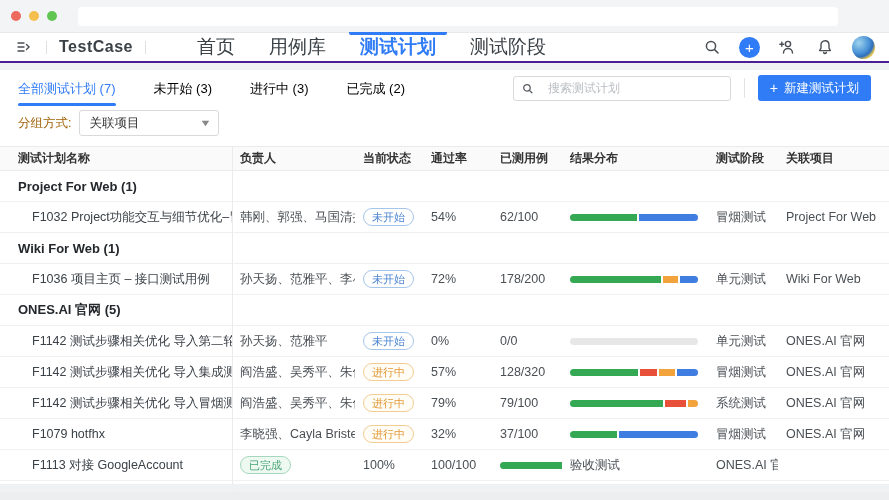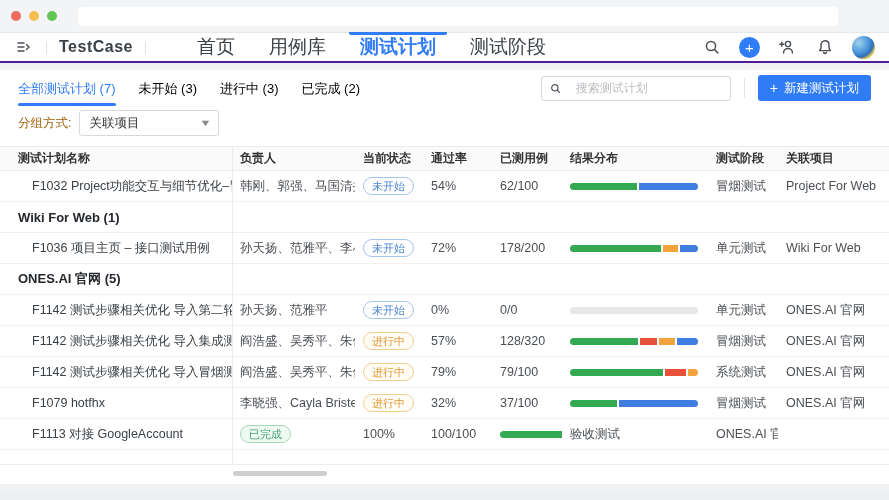--- a/index.html
+++ b/index.html
@@ -25,26 +25,26 @@
   .icon-btn { width:22px; height:22px; display:flex; align-items:center; justify-content:center; cursor:pointer; }
   .plus-circle { width:21px; height:21px; border-radius:50%; background:#2f7cf6; color:#fff; display:flex; align-items:center; justify-content:center; font-size:15px; line-height:1; cursor:pointer; }
   .avatar { width:23px; height:23px; border-radius:50%; background:radial-gradient(circle at 30% 30%, #9fd3ec 0%, #4a93d8 45%, #2f6fb8 62%, #e9c64f 75%, #5aa963 95%); cursor:pointer; }
 
   .gap-strip { height:7px; background:#eff1f3; }
 
   .content { background:#fff; height:422px; position:relative; }
 
   
   .toolbar { display:flex; align-items:flex-end; padding:10px 18px 0 18px; height:36px; }
-  .tabs { display:flex; gap:23px; height:26px; }
+  .tabs { display:flex; gap:38px; height:26px; }
   .tab { position:relative; font-size:13px; color:#000000; padding-bottom:9px; cursor:pointer; white-space:nowrap; }
   .tab.active { color:#2f7cf6; }
   .tab.active .tab-underline { position:absolute; left:0; right:0; bottom:0; height:3px; background:#2f7cf6; border-radius:2px; }
   .toolbar-right { margin-left:auto; display:flex; align-items:center; gap:13px; padding-bottom:5px; }
-  .search-box { display:flex; align-items:center; width:190px; height:25px; border:1px solid #d9d9d9; border-radius:3px; padding:0 8px; gap:15px; background:#fff; }
+  .search-box { display:flex; align-items:center; width:218px; height:25px; border:1px solid #d9d9d9; border-radius:3px; padding:0 8px; gap:15px; background:#fff; }
   .search-box input { border:none; outline:none; font-size:12px; width:100%; color:#333; font-family:"Liberation Sans", sans-serif; }
   .search-box input::placeholder { color:#b9bdc2; }
   .tsep { width:1px; height:20px; background:#e3e3e3; }
   .primary-btn { height:26px; background:#2f7cf6; color:#fff; border:none; border-radius:3px; font-size:12.5px; padding:0 12px; display:flex; align-items:center; gap:6px; cursor:pointer; font-family:"Liberation Sans", sans-serif; }
 
   
   .filter-row { display:flex; align-items:center; padding:0 18px; height:30px; margin-top:2px; }
   .filter-label { font-size:12.5px; color:#a16207; margin-right:8px; }
   .select { width:140px; height:26px; border:1px solid #d9d9d9; border-radius:3px; display:flex; align-items:center; justify-content:space-between; padding:0 9px; font-size:12.5px; color:#333; cursor:pointer; background:#fff; }
   .chev { font-size:9px; color:#888; transform:scaleX(1.4); }
@@ -176,20 +176,30 @@
         <div class="th">负责人</div>
         <div class="th">当前状态</div>
         <div class="th">通过率</div>
         <div class="th">已测用例</div>
         <div class="th">结果分布</div>
         <div class="th">测试阶段</div>
         <div class="th">关联项目</div>
       </div>
     <div id="tbody">
         <div class="tr row">
+          <div class="td group-name">Project For Web (1)</div>
+          <div class="td"></div>
+          <div class="td"></div>
+          <div class="td"></div>
+          <div class="td"></div>
+          <div class="td"></div>
+          <div class="td"></div>
+          <div class="td"></div>
+        </div>
+        <div class="tr row">
           <div class="td plan-name">F1032 Project功能交互与细节优化–冒烟用例...</div>
           <div class="td">韩刚、郭强、马国清扬...</div>
           <div class="td"><span class="badge not_started">未开始</span></div>
           <div class="td">54%</div>
           <div class="td">62/100</div>
           <div class="td">
             <div class="bar">
               <div class="seg" style="flex-grow: 53; background: rgb(52, 168, 83);"></div>
               <div class="seg" style="flex-grow: 47; background: rgb(63, 125, 224);"></div>
             </div>

